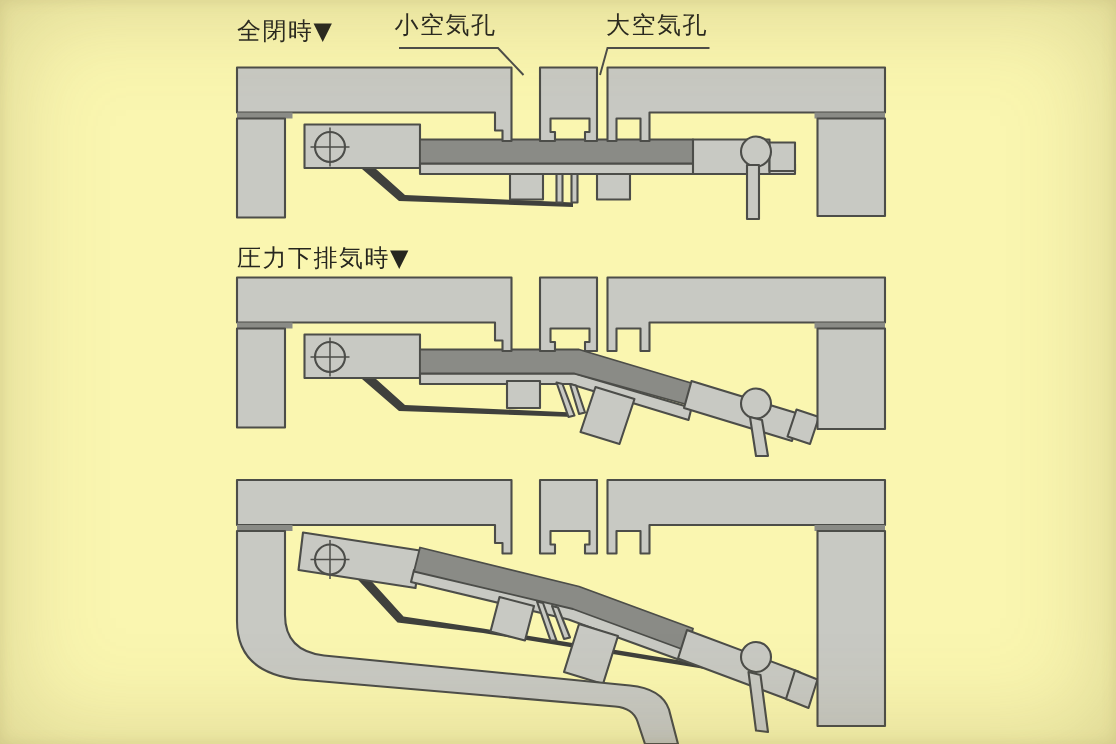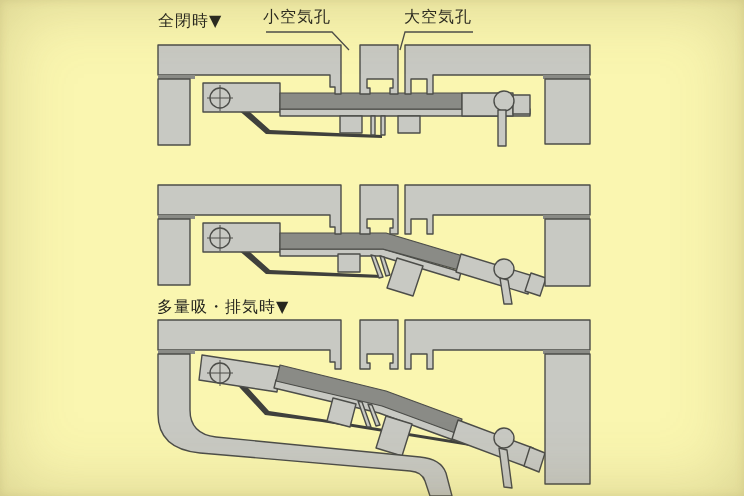--- a/index.html
+++ b/index.html
@@ -114,16 +114,16 @@
       <path class="ln" d="M473,32 H405 L400,50"></path>
     </g>
   </svg>
 
   <div class="lbl" style="left:158px;top:11px">全閉時▼</div>
 
   <div class="lbl" style="left:263px;top:7px">小空気孔</div>
 
   <div class="lbl" style="left:404px;top:7px">大空気孔</div>
 
+  <div class="lbl" style="left:158px;top:162px">圧力下排気時▼</div>
 
-  <div class="lbl" style="left:157px;top:297px">多量吸・排気時▼</div>
 
 </div>
 
 </body></html>

